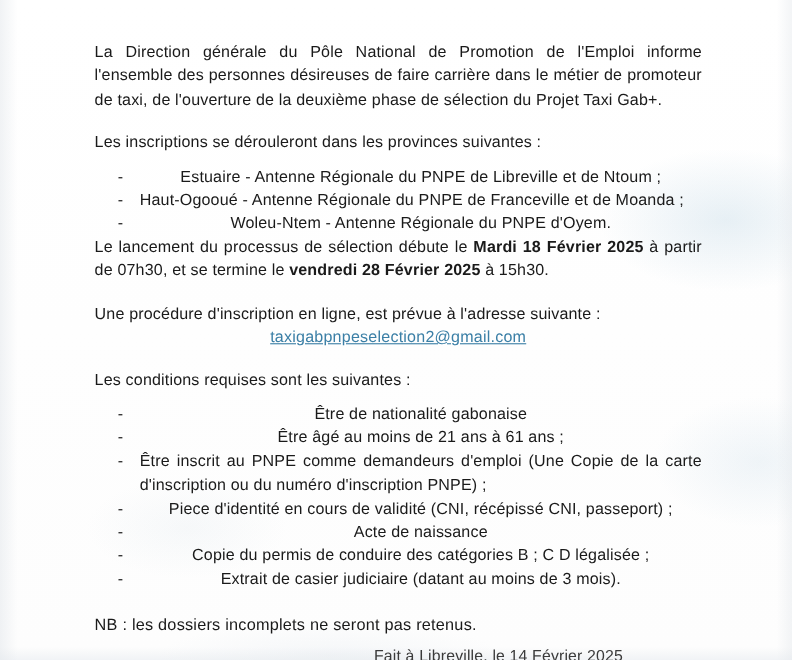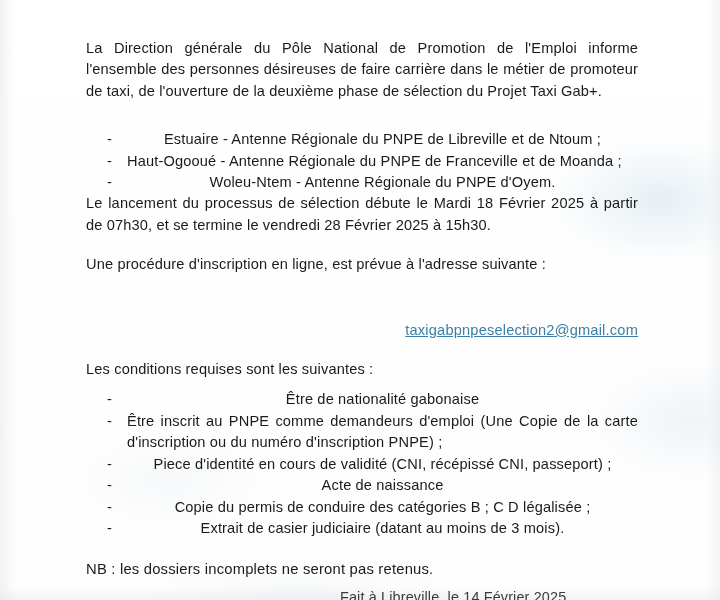--- a/index.html
+++ b/index.html
@@ -89,21 +89,21 @@
     top: 0;
   }
   
   ul.dash-list li.wraps {
     text-align: justify;
   }
   ul.dash-list li.single {
     text-align: center;
   }
 
-  .bold { font-weight: normal; }
+  .bold { font-weight: bold; }
 
   a.maillink, .maillink {
     color: #3b7fa6;
     text-decoration: underline;
     text-underline-offset: 1px;
     letter-spacing: 0.2px;
   }
 
   .nb-line {
     position: absolute;
@@ -133,44 +133,46 @@
 <div class="edge-shade"></div>
 
 <div class="page">
 
   <div class="body-block">
 
     <p class="para">La Direction générale du Pôle National de Promotion de l'Emploi informe l'ensemble des personnes désireuses de faire carrière dans le métier de promoteur de taxi, de l'ouverture de la deuxième phase de sélection du Projet Taxi Gab+.</p>
 
     <div class="gap-sm"></div>
 
+    <p class="para">Les inscriptions se dérouleront dans les provinces suivantes :</p>
 
     <div class="gap-xs"></div>
 
     <ul class="dash-list">
       <li class="single">Estuaire - Antenne Régionale du PNPE de Libreville et de Ntoum ;</li>
       <li class="wraps">Haut-Ogooué - Antenne Régionale du PNPE de Franceville et de Moanda ;</li>
       <li class="single">Woleu-Ntem - Antenne Régionale du PNPE d'Oyem.</li>
     </ul>
 
     <p class="para"><span>Le lancement du processus de sélection débute le </span><span class="bold">Mardi 18 Février 2025</span><span> à partir de 07h30, et se termine le </span><span class="bold">vendredi 28 Février 2025</span><span> à 15h30.</span></p>
 
     <div class="gap-sm"></div>
 
     <p class="para">Une procédure d'inscription en ligne, est prévue à l'adresse suivante :</p>
-    <p class="para" style="text-align:right;margin-top:44px;"><a class="maillink" href="#" style="color: rgb(59, 127, 166); text-decoration-color: rgb(59, 127, 166);">taxigabpnpeselection2@gmail.com</a></p>
+    <p class="para" style="text-align:center;"><a class="maillink" href="#" style="color: rgb(59, 127, 166); text-decoration-color: rgb(59, 127, 166);">taxigabpnpeselection2@gmail.com</a></p>
 
     <div class="gap-sm"></div>
 
     <p class="para">Les conditions requises sont les suivantes :</p>
 
     <div class="gap-xs"></div>
 
     <ul class="dash-list">
       <li class="single">Être de nationalité gabonaise</li>
+      <li class="single">Être âgé au moins de 21 ans à 61 ans ;</li>
       <li class="wraps">Être inscrit au PNPE comme demandeurs d'emploi (Une Copie de la carte d'inscription ou du numéro d'inscription PNPE) ;</li>
       <li class="single">Piece d'identité en cours de validité (CNI, récépissé CNI, passeport) ;</li>
       <li class="single">Acte de naissance</li>
       <li class="single">Copie du permis de conduire des catégories B ; C D légalisée ;</li>
       <li class="single">Extrait de casier judiciaire (datant au moins de 3 mois).</li>
     </ul>
 
   </div>
 
   <div class="nb-line">NB : les dossiers incomplets ne seront pas retenus.</div>

